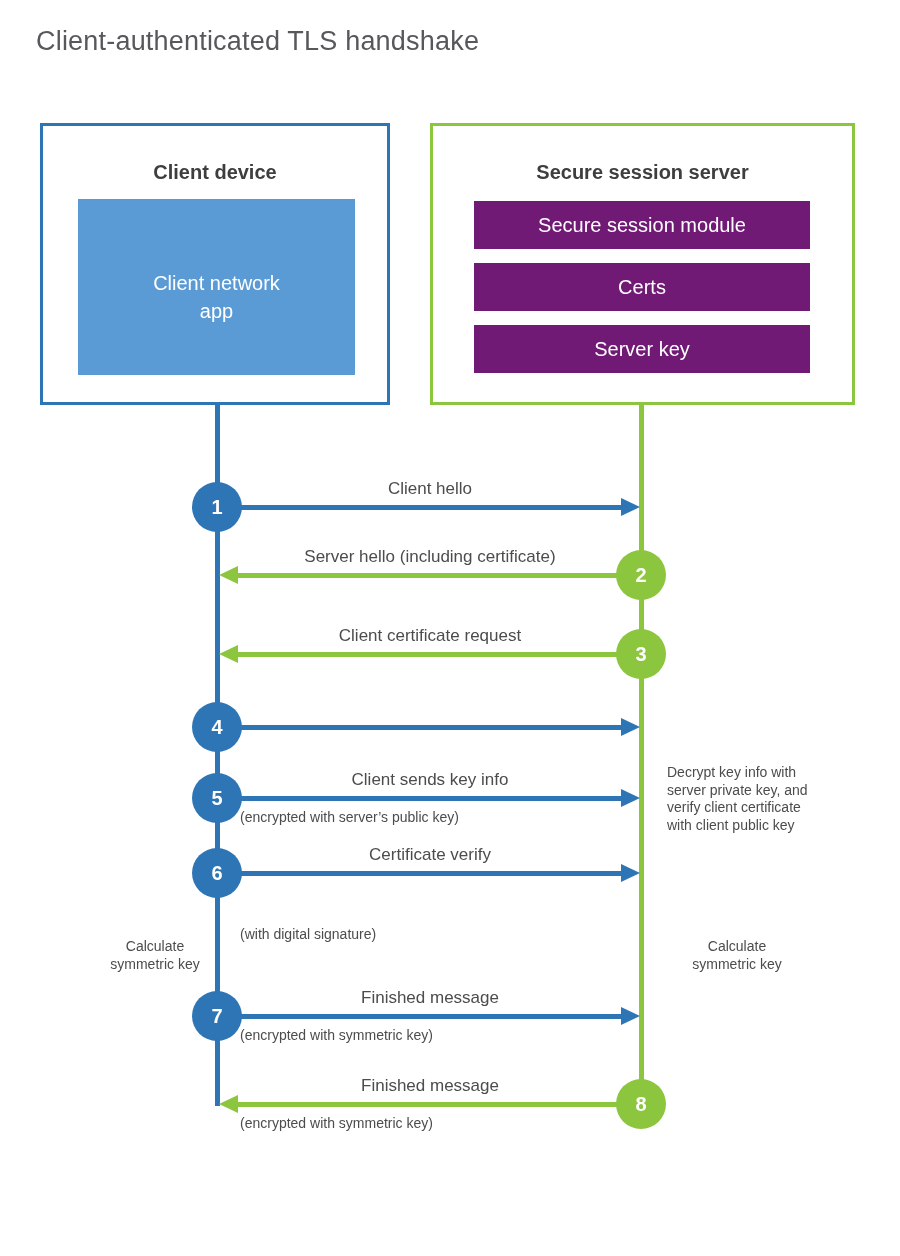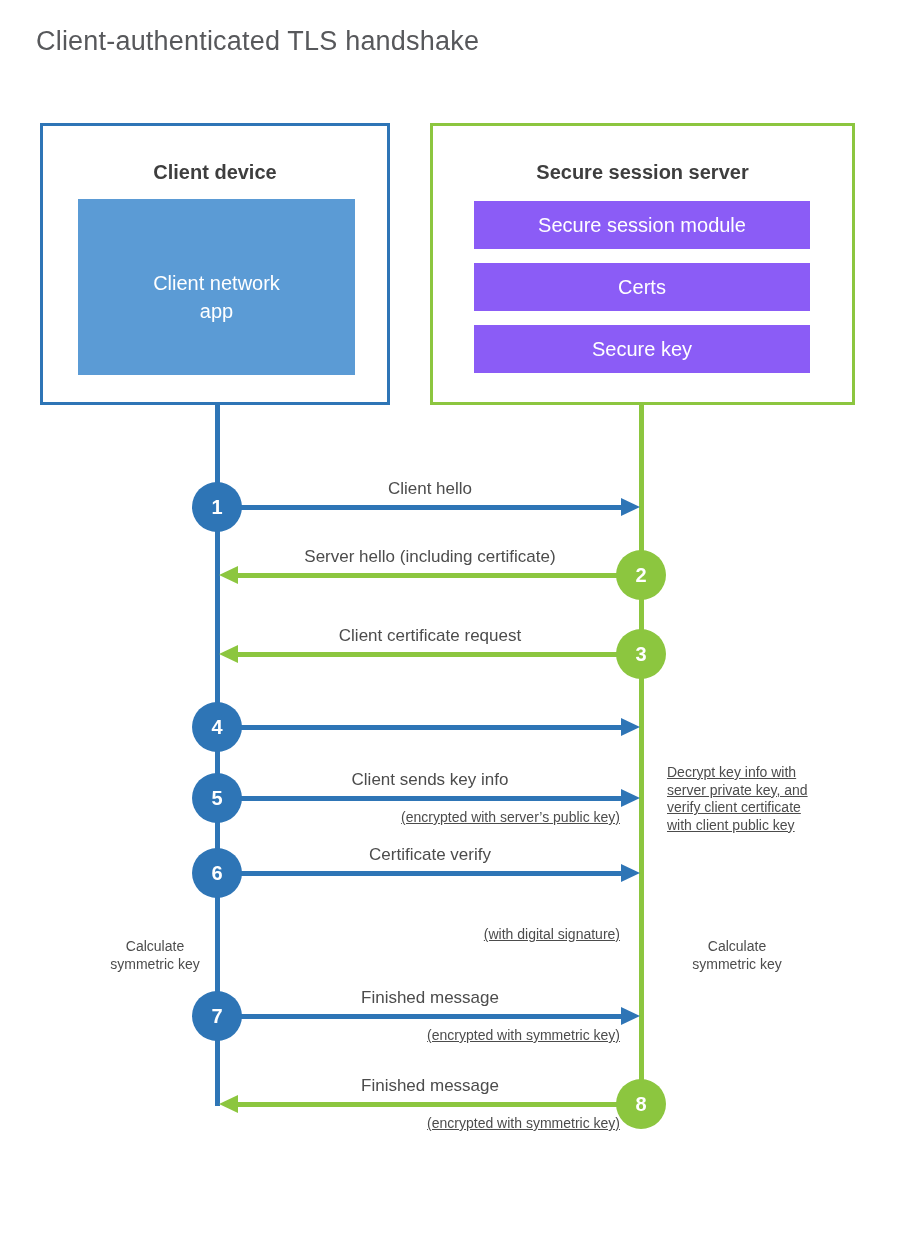--- a/index.html
+++ b/index.html
@@ -12,21 +12,21 @@
   .actor-box { position:absolute; box-sizing:border-box; top:123px; height:282px; background:#ffffff; }
   .client-box { left:40px; width:350px; border:3px solid #2E75B6; }
   .server-box { left:430px; width:425px; border:3px solid #8CC63F; }
   .actor-title { margin-top:35px; text-align:center; font-size:20px; font-weight:bold; color:#3e3e3e; }
 
   .app-module { position:absolute; left:78px; top:199px; width:277px; height:176px; background:#5B9BD5;
                 color:#ffffff; font-size:20px; display:flex; align-items:center; justify-content:center;
                 text-align:center; }
   .app-module .wrap { display:inline-block; width:150px; line-height:28px;margin-top:19px; }
 
-  .server-module { position:absolute; left:474px; width:336px; height:48px; background:#8b5cf6;
+  .server-module { position:absolute; left:474px; width:336px; height:48px; background:#701a75;
                    color:#ffffff; font-size:20px; display:flex; align-items:center; justify-content:center; }
 
   .lifeline { position:absolute; width:5px; }
   .lifeline.blue  { left:215px; top:403px; height:703px; background:#2E75B6; }
   .lifeline.green { left:639px; top:403px; height:707px; background:#8CC63F; }
 
   .badge { position:absolute; width:50px; height:50px; border-radius:50%; display:flex; align-items:center;
            justify-content:center; color:#ffffff; font-size:20px; font-weight:bold; }
   .badge.blue  { background:#2E75B6; left:192px; }
   .badge.green { background:#8CC63F; left:616px; }
@@ -34,25 +34,25 @@
   .shaft { position:absolute; height:5px; }
   .shaft.blue  { background:#2E75B6; left:238px; width:384px; }
   .shaft.green { background:#8CC63F; left:238px; width:382px; }
 
   .head { position:absolute; width:0; height:0; border-top:9px solid transparent; border-bottom:9px solid transparent; }
   .head.right { left:621px; border-left:19px solid #2E75B6; }
   .head.left  { left:219px; border-right:19px solid #8CC63F; }
 
   .msg-label { position:absolute; left:240px; width:380px; text-align:center; font-size:17px;
                line-height:22px; color:#4c4c4c; }
-  .msg-sub   { position:absolute; left:240px; width:380px; text-align:right; font-size:14px;
-               line-height:22px; color:#4c4c4c;text-decoration:underline; }
+  .msg-sub   { position:absolute; left:240px; width:380px; text-align:left; font-size:14px;
+               line-height:22px; color:#4c4c4c; }
 
   .note { position:absolute; font-size:14px; color:#4c4c4c; }
-  .note.decrypt    { left:667px; top:764px; width:162px; line-height:17.5px;text-decoration:underline; }
+  .note.decrypt    { left:667px; top:764px; width:162px; line-height:17.5px; }
   .note.calc-left  { left:95px;  top:937px; width:120px; text-align:center; line-height:18px; }
   .note.calc-right { left:677px; top:937px; width:120px; text-align:center; line-height:18px; }
 </style>
 </head>
 <body>
 
 <div class="canvas">
 
   <h1 class="page-title">Client-authenticated TLS handshake</h1>
 
@@ -61,21 +61,21 @@
   </div>
   <div class="app-module">
     <span class="wrap">Client network app</span>
   </div>
 
   <div class="actor-box server-box">
     <div class="actor-title">Secure session server</div>
   </div>
   <div class="server-module" style="top:201px">Secure session module</div>
   <div class="server-module" style="top:263px">Certs</div>
-  <div class="server-module" style="top:325px">Secure key</div>
+  <div class="server-module" style="top:325px">Server key</div>
 
   <div class="lifeline blue"></div>
   <div class="lifeline green"></div>
 
   <div class="shaft blue" style="top:505px"></div>
   <div class="head right" style="top:498px"></div>
   <div class="badge blue" style="top:482px">
     <span>1</span>
   </div>
   <div class="msg-label" style="top:478px">Client hello</div>

